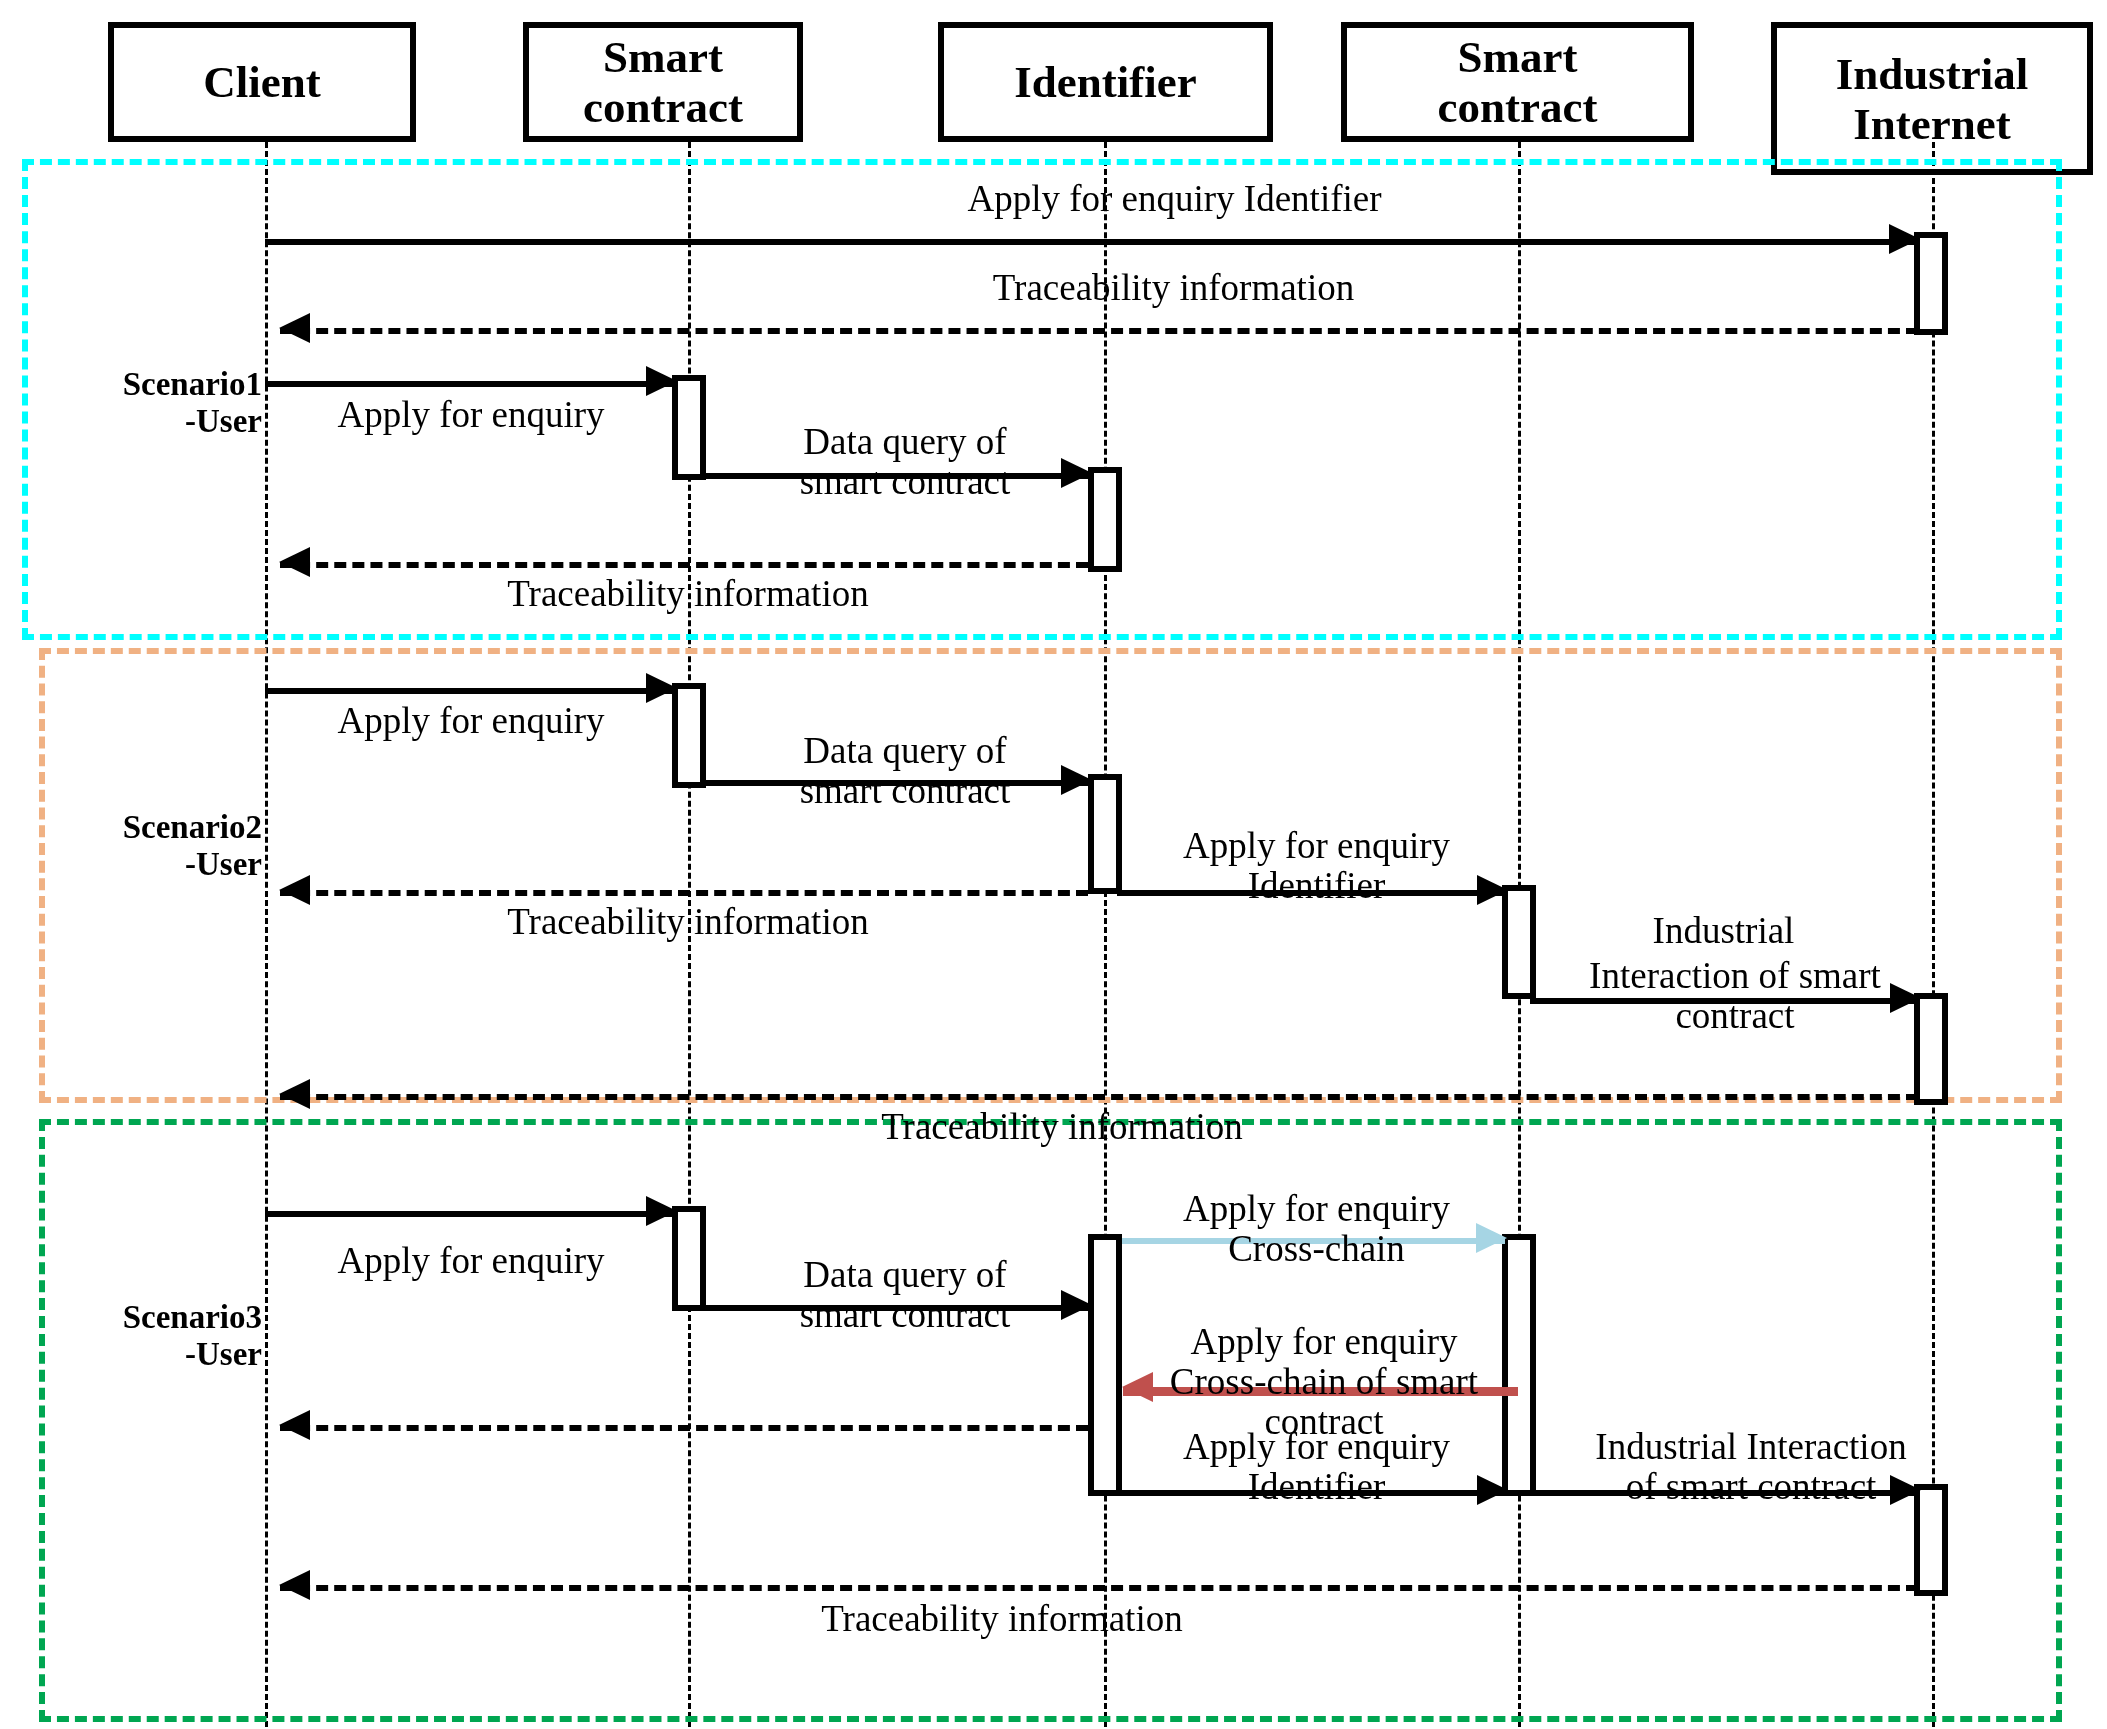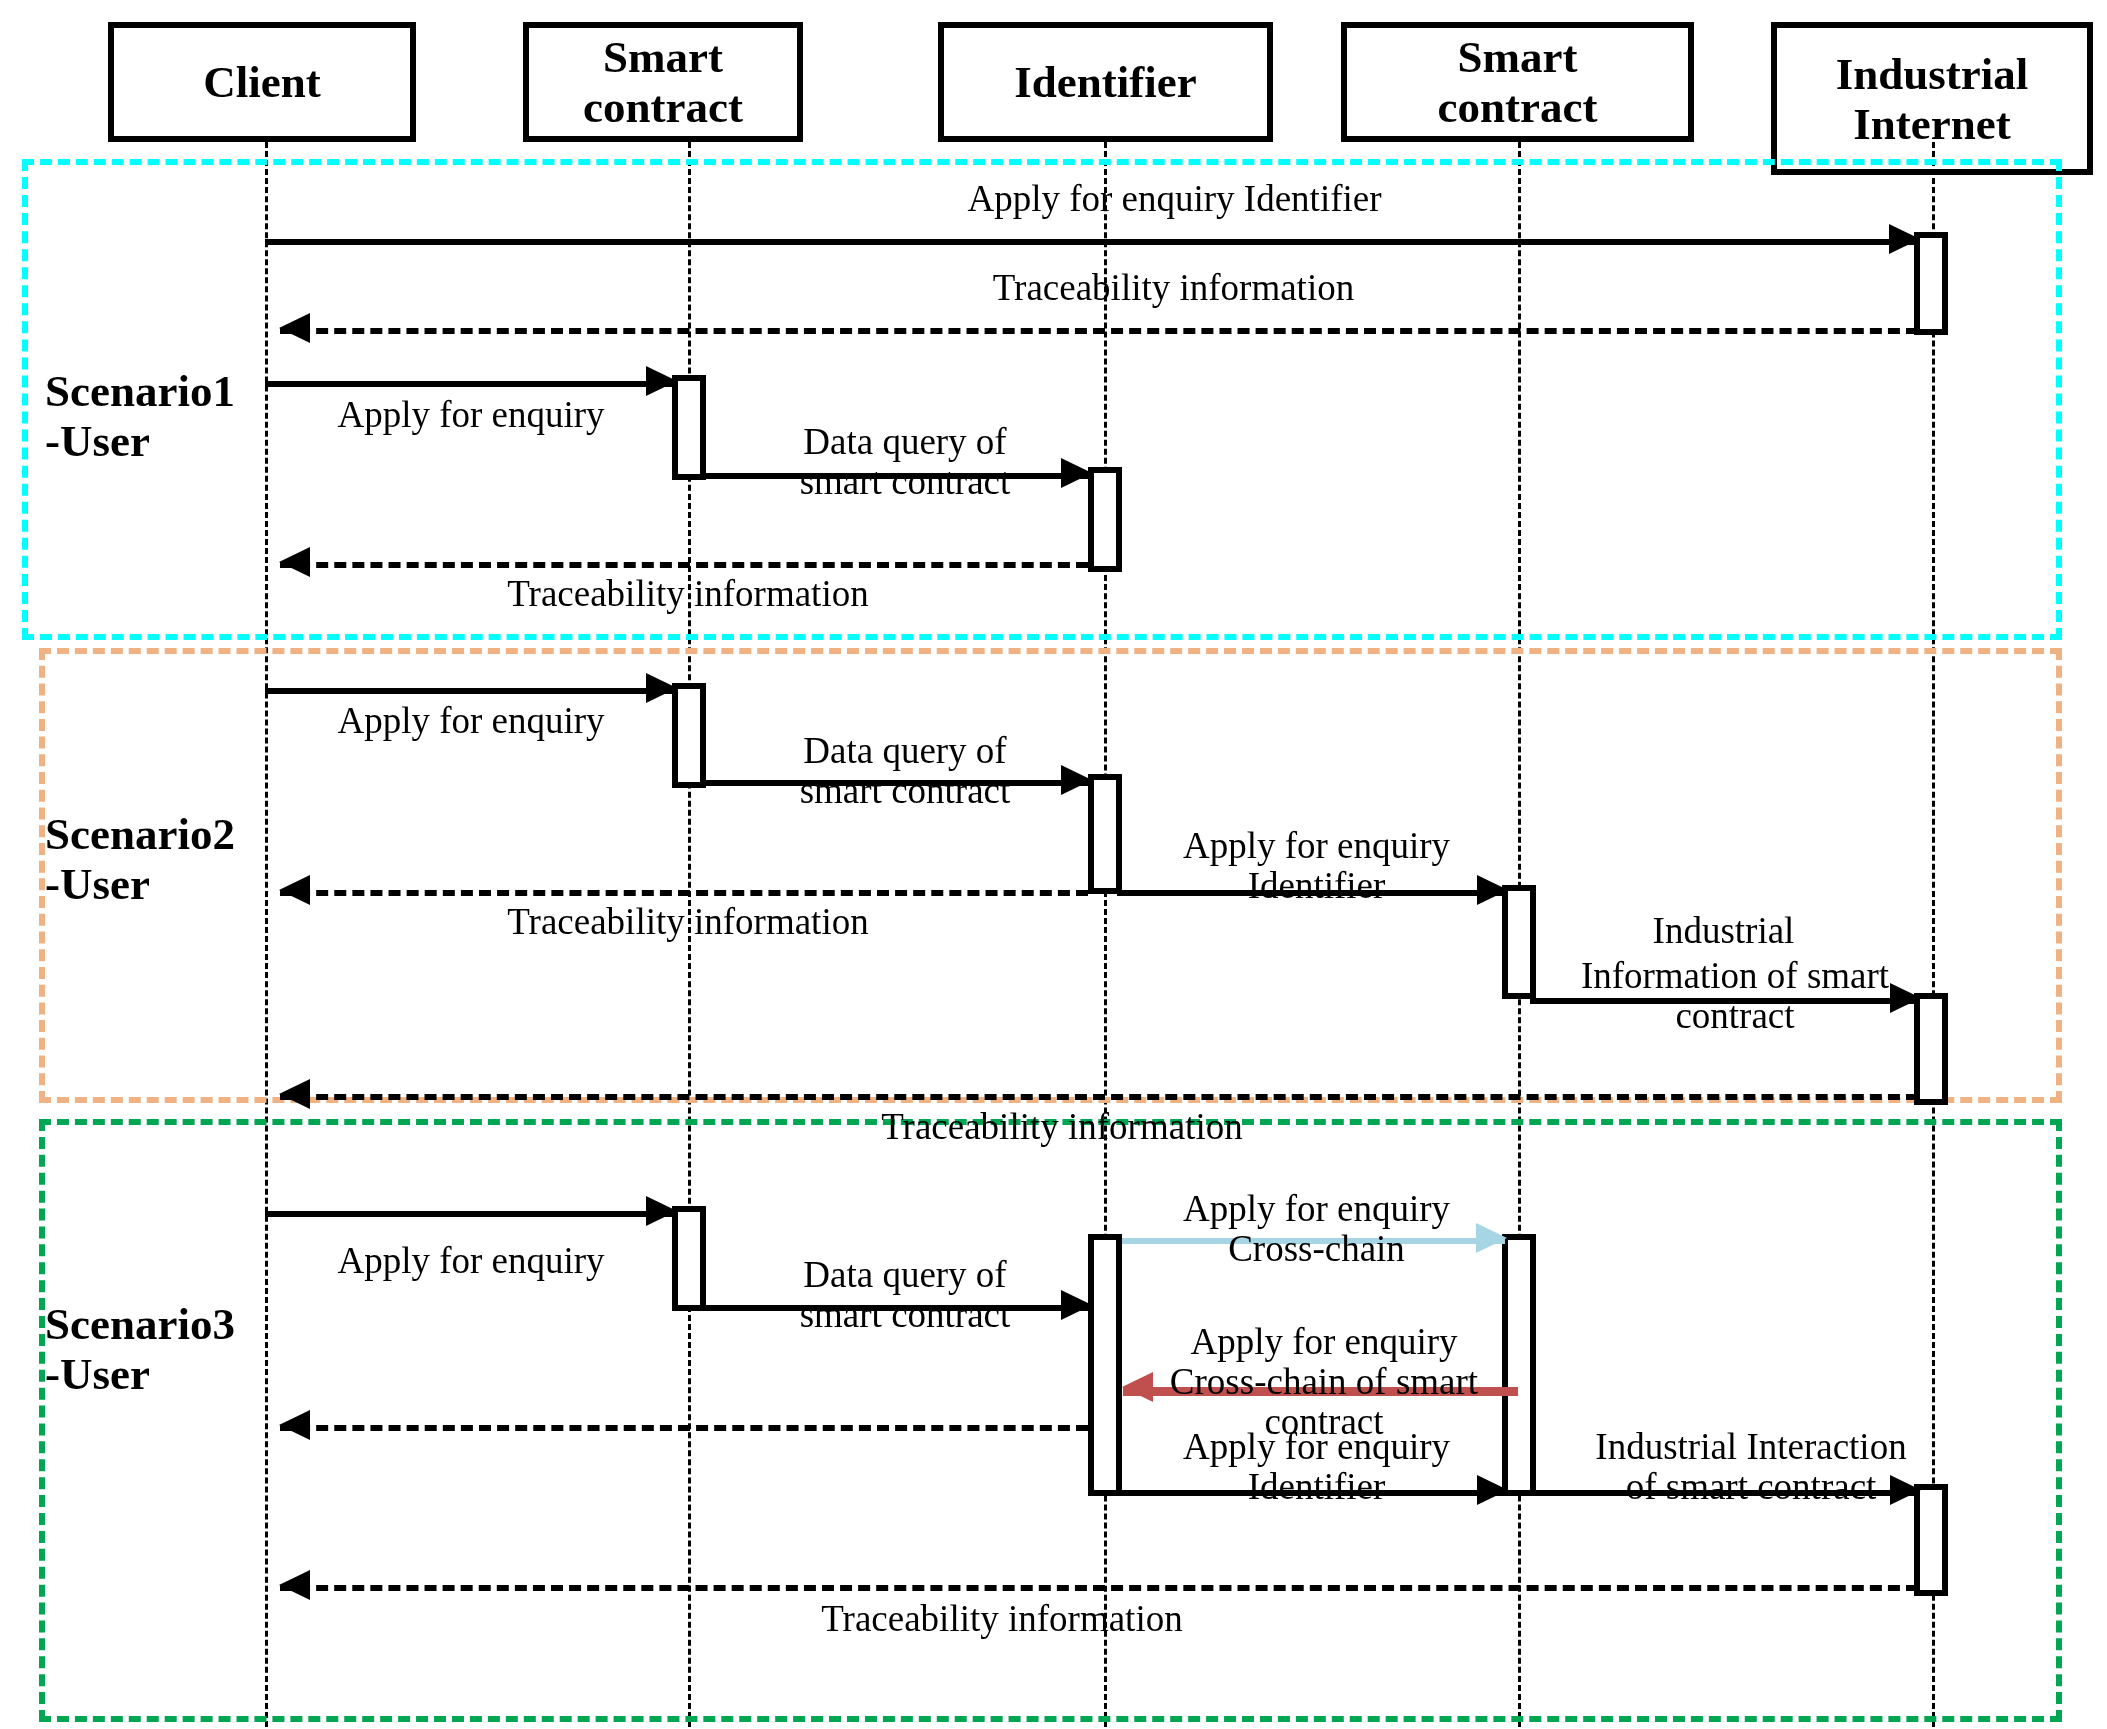--- a/index.html
+++ b/index.html
@@ -21,22 +21,22 @@
   }
 
   
   .frame{position:absolute;box-sizing:border-box;}
   .frame.cy{border:6.7px dashed #00ffff;}
   .frame.or{border:6.7px dashed #f0b183;}
   .frame.gr{border:6.7px dashed #00a651;}
 
   
   .scen-label{
-    position:absolute;font-weight:bold;font-size:45px;line-height:1.12;
-    color:#000;text-align:left;white-space:nowrap;
+    position:absolute;font-weight:bold;font-size:33px;line-height:1.12;
+    color:#000;text-align:right;white-space:nowrap;
   }
   .scen-label span{display:block;}
 
   
   .act{
     position:absolute;background:#fff;border:6.7px solid #000;box-sizing:border-box;
   }
 
   
   .msg{position:absolute;height:0;}
@@ -186,21 +186,21 @@
   <div class="cap" style="left:1122px;top:826px;width:389px;">Apply for  enquiry
 Identifier</div>
 
   <div class="act" style="left:1914px;top:993px;width:34px;height:112px;"></div>
 
   <div class="msg solid" style="left:1530px;top:998px;width:389px;">
     <div class="shaft"></div>
     <div class="head r"></div>
   </div>
   <div class="cap" style="left:1555px;top:911px;width:337px;">Industrial</div>
-  <div class="cap" style="left:1503px;top:956px;width:464px;">Information  of smart
+  <div class="cap" style="left:1503px;top:956px;width:464px;">Interaction  of smart
 contract</div>
 
   <div class="msg dash" style="left:280px;top:1094px;width:1638px;">
     <div class="shaft"></div>
     <div class="head l"></div>
   </div>
   <div class="cap" style="left:808px;top:1107px;width:508px;">Traceability information</div>
 
   <div class="act" style="left:672px;top:1206px;width:34px;height:105px;"></div>
 

